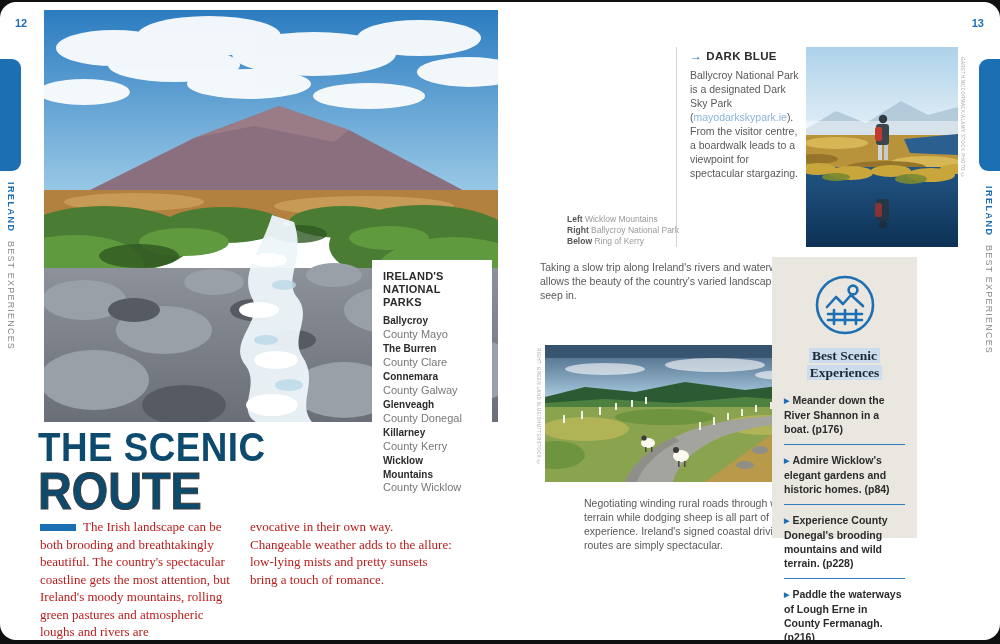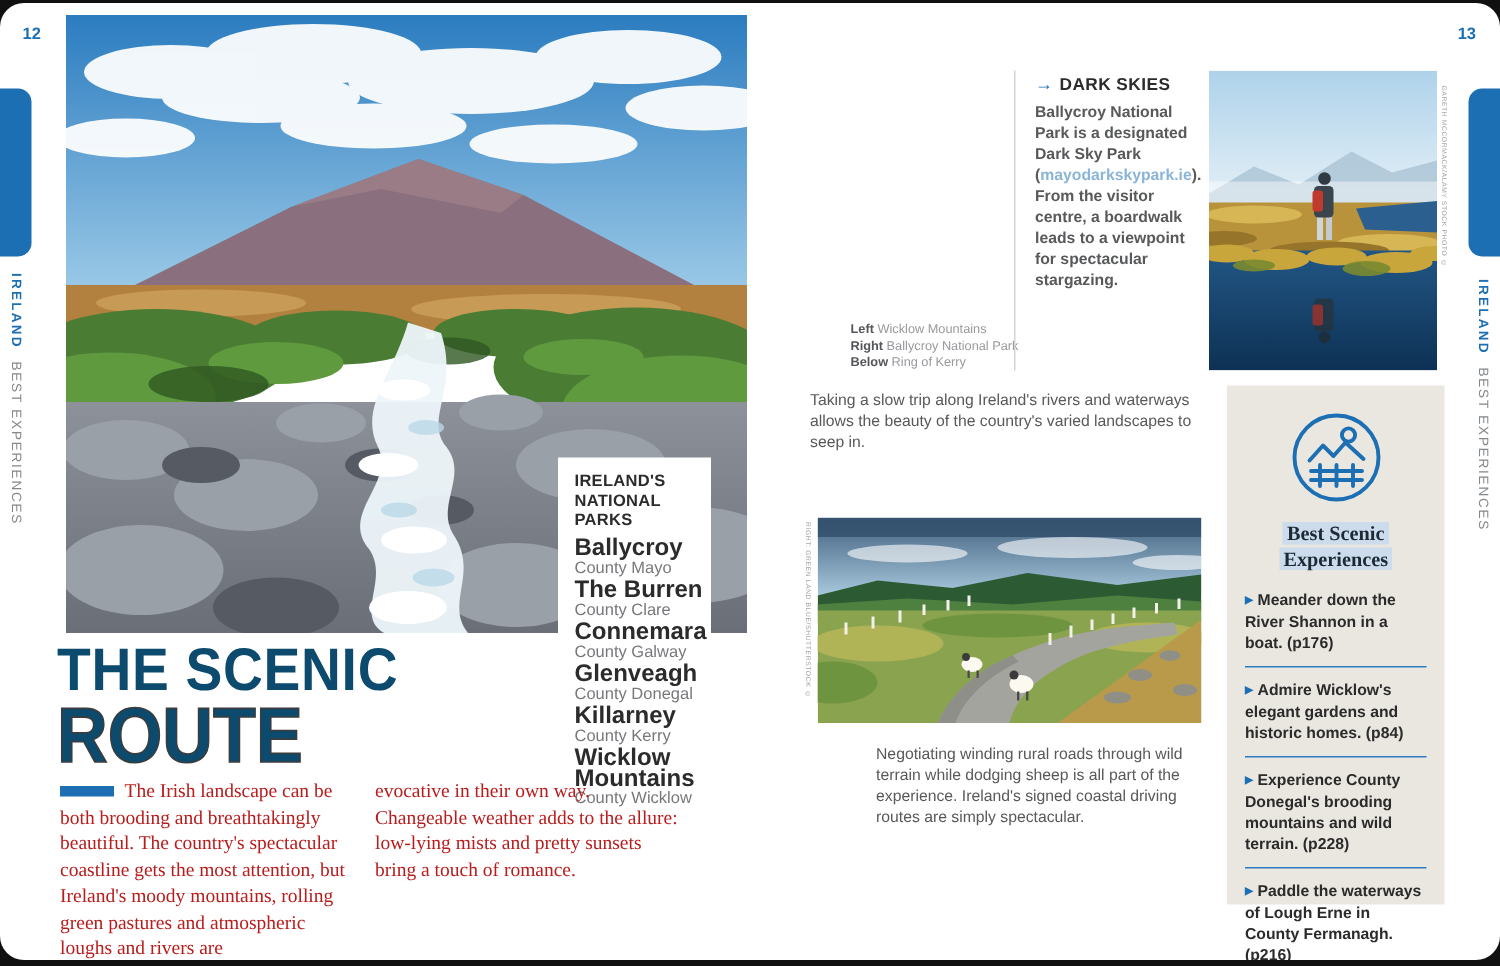--- a/index.html
+++ b/index.html
@@ -31,26 +31,25 @@
   .photo-credit{
     position:absolute;writing-mode:vertical-rl;font-size:4.5px;line-height:5px;
     color:#a3a5a8;letter-spacing:.4px;white-space:nowrap;
   }
   
   .photo{position:absolute;overflow:hidden;}
   .photo svg{display:block;}
   .photo-main{left:44px;top:8px;width:454px;height:412px;}
   .parks-box{
     position:absolute;left:372px;top:258px;width:91px;background:#ffffff;
-    padding:10px 0 10px 11px;
-    margin-top:45px;
+    padding:10px 18px 10px 11px;
   }
   .parks-title{font-size:11px;line-height:13px;font-weight:bold;color:#2b2b2b;letter-spacing:.2px;margin-bottom:5px;}
   .park{margin-bottom:1px;}
-  .park-name{font-size:16px;line-height:13.5px;font-weight:bold;color:#2b2b2b;}
+  .park-name{font-size:10px;line-height:13.5px;font-weight:bold;color:#2b2b2b;}
   .park-county{font-size:11px;line-height:13.5px;color:#77787b;}
   .feature-title{position:absolute;left:38px;top:424px;color:#0c4a6e;}
   .ft-line1{
     font-size:40px;font-weight:bold;letter-spacing:.5px;line-height:42px;
     transform:scaleX(.92);transform-origin:left;
   }
   .ft-line2{
     font-size:52px;font-weight:bold;line-height:46px;letter-spacing:0;
     -webkit-text-stroke:1.1px #3c3c3c;
     transform:scaleX(.9);transform-origin:left;
@@ -69,31 +68,31 @@
   .caption{
     position:absolute;left:540px;top:212px;width:152px;
     font-size:8.5px;line-height:11px;color:#97999c;
   }
   .caption b{color:#55565a;font-weight:bold;margin-left:27px;}
   .vdivider{position:absolute;left:676px;top:45px;width:1px;height:200px;background:#d4d4d4;}
   .section-head{font-size:11.5px;font-weight:bold;color:#2b2b2b;letter-spacing:.3px;}
   .arrow-ic{color:#1d6fb4;font-weight:bold;margin-right:4px;font-size:12px;}
   .sans-body{font-size:10.5px;line-height:14px;color:#58595b;}
   .darkskies{position:absolute;left:690px;top:47px;width:112px;}
-  .darkskies .sans-body{margin-top:5px;font-weight:bold;}
+  .darkskies .sans-body{margin-top:5px;}
   .weblink{color:#8ab4d8;}
   .photo-hiker{left:806px;top:45px;width:152px;height:200px;}
   .inland{position:absolute;left:540px;top:254px;width:264px;}
   .inland .sans-body{margin-top:4px;}
   .photo-sheep{left:545px;top:343px;width:256px;height:137px;}
   .driving{position:absolute;left:545px;top:490px;width:266px;}
   .driving .sans-body{margin-top:4px;margin-left:39px;}
   
   .bse{
-    position:absolute;left:818px;top:255px;width:145px;height:346px;
+    position:absolute;left:772px;top:255px;width:145px;height:281px;
     background:#e9e7e0;padding:0 12px;box-sizing:border-box;
   }
   .bse-icon{display:block;margin:16px auto 10px auto;}
   .bse-title{
     text-align:center;font-family:"Liberation Serif",serif;font-weight:bold;
     font-size:13.5px;line-height:17px;color:#1d2935;margin-bottom:12px;
   }
   .bse-title span{background:#ccdcec;padding:0 3px;}
   .bse-item{font-size:10.5px;line-height:14px;font-weight:bold;color:#2b2b2b;}
   .bullet{color:#1d6fb4;font-size:7px;margin-right:3px;vertical-align:1px;}
@@ -228,21 +227,21 @@
   <div class="intro-col c1"><span class="lead-dash"></span><span>The Irish landscape can be both brooding and breathtakingly beautiful. The country's spectacular coastline gets the most attention, but Ireland's moody mountains, rolling green pastures and atmospheric loughs and rivers are</span></div>
   <div class="intro-col c2"><span>evocative in their own way. Changeable weather adds to the allure: low-lying mists and pretty sunsets bring a touch of romance.</span></div>
 
   <div class="caption">
     <b>Left</b><span> Wicklow Mountains </span><b>Right</b><span> Ballycroy National Park </span><b>Below</b><span> Ring of Kerry</span>
   </div>
 
   <div class="vdivider"></div>
 
   <div class="darkskies">
-    <div class="section-head"><span class="arrow-ic">→</span><span>DARK SKIES</span></div>
+    <div class="section-head"><span class="arrow-ic">→</span><span>DARK BLUE</span></div>
     <div class="sans-body"><span>Ballycroy National Park is a designated Dark Sky Park (</span><span class="weblink">mayodarkskypark.ie</span><span>). From the visitor centre, a boardwalk leads to a viewpoint for spectacular stargazing.</span></div>
   </div>
 
   <div class="photo photo-hiker">
     <svg width="152" height="200" viewBox="0 0 152 200">
       <defs>
         <linearGradient id="sky2" x1="0" y1="0" x2="0" y2="1">
           <stop offset="0" stop-color="#aed2ea"></stop>
             <stop offset="1" stop-color="#ecf4f9"></stop>
         </linearGradient>

